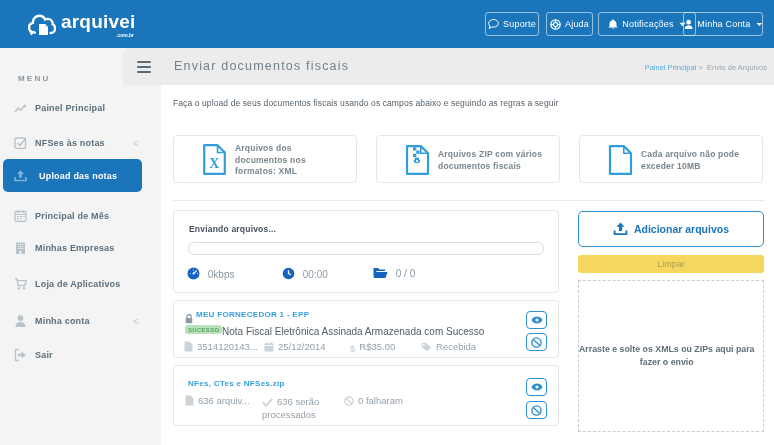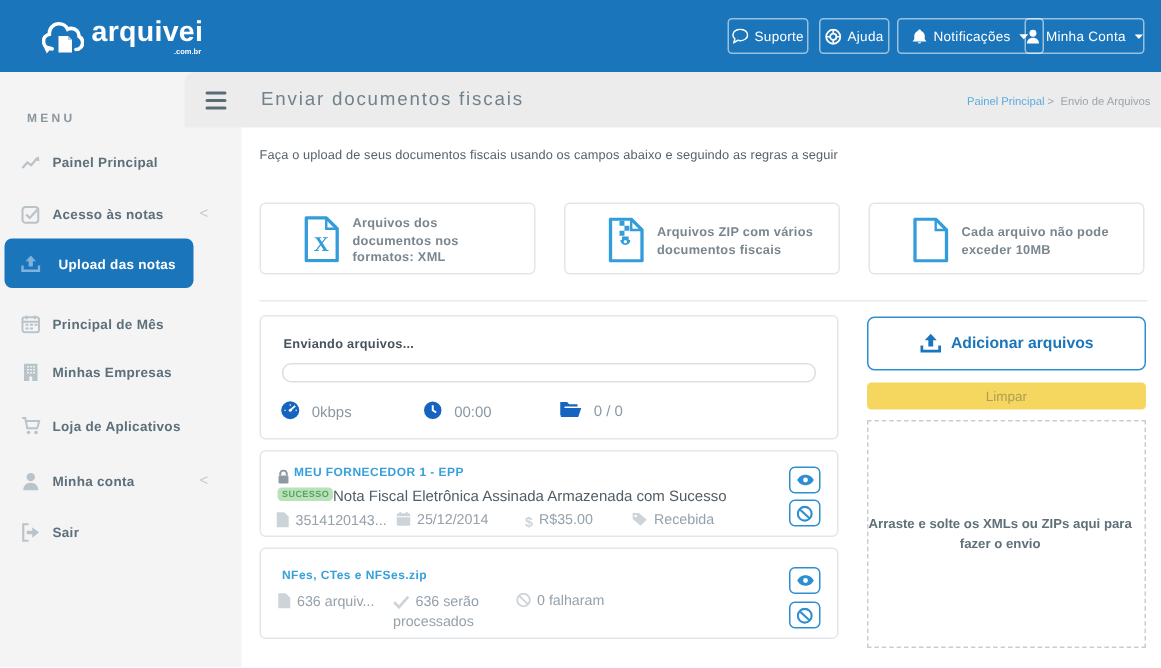--- a/index.html
+++ b/index.html
@@ -19,21 +19,21 @@
   
   #sidebar { left:0; top:48px; width:161px; height:397px; background:#f4f4f4; }
   #menu-label { position:absolute; left:18px; top:60px; font-size:8px; font-weight:700;
                 color:#8b969e; letter-spacing:2.2px;margin-top:14px; }
   .sitem { position:absolute; left:0; width:161px; height:35px; color:#5d6f7b; font-size:9px;
            font-weight:700; letter-spacing:0.2px; }
   .sitem .txt { position:absolute; left:35px; top:50%; transform:translateY(-50%); }
   .sitem .ico { position:absolute; left:14px; top:50%; transform:translateY(-50%); width:13px; height:13px; }
   .sitem .chev { position:absolute; right:22px; top:50%; transform:translateY(-50%); color:#c3cbd1;
                  font-size:10px; font-weight:400;}
-  #sel-item { position:absolute; left:3px; top:159px; width:126px; height:33px; background:#1b75bb;
+  #sel-item { position:absolute; left:3px; top:159px; width:139px; height:33px; background:#1b75bb;
               border-radius:5px; }
   #sel-item .txt { position:absolute; left:36px; top:50%; transform:translateY(-50%); color:#fff;
                    font-size:9px; font-weight:700; letter-spacing:0.2px;}
   #sel-item .ico { position:absolute; left:11px; top:50%; transform:translateY(-50%); width:13px; height:13px;}
 
   
   #chead { left:123px; top:48px; width:651px; height:37px; background:#ececec; border-top-left-radius:7px; z-index:2; }
   #hamb { position:absolute; left:137px; top:61px; width:14px; height:12px; z-index:3; }
   #hamb div { height:2px; background:#5a6b75; margin-bottom:3px; border-radius:1px;}
   #ctitle { position:absolute; z-index:3; left:174px; top:59px; font-size:12.5px; color:#71828c; letter-spacing:1.2px;}
@@ -92,21 +92,21 @@
         <path d="M1 10.5 L4.2 6.8 L6.8 8.6 L11 3.6" fill="none" stroke="#b9c3ca" stroke-width="1.5"></path>
         <path d="M11.8 2.7 L12.3 6 L8.9 5.4 Z" fill="#b9c3ca"></path>
       </svg>
     <span class="txt">Painel Principal</span>
   </div>
   <div class="sitem" style="top:125px">
     <svg class="ico" viewBox="0 0 13 13">
         <rect x="1" y="1.5" width="10.5" height="10.5" rx="2" fill="none" stroke="#b9c3ca" stroke-width="1.4"></rect>
         <path d="M3.5 6.5 L5.8 8.8 L11.5 2.6" fill="none" stroke="#b9c3ca" stroke-width="1.5"></path>
       </svg>
-    <span class="txt">Acesso às notas</span>
+    <span class="txt">NFSes às notas</span>
       <span class="chev">&lt;</span>
   </div>
   <div id="sel-item">
     <svg class="ico" viewBox="0 0 13 13">
         <path d="M6.5 0.8 L10 4.6 L7.9 4.6 L7.9 8.2 L5.1 8.2 L5.1 4.6 L3 4.6 Z" fill="#7fb3dc"></path>
         <path d="M1 7.5 L1 11 L12 11 L12 7.5" fill="none" stroke="#7fb3dc" stroke-width="1.6"></path>
       </svg>
     <span class="txt">Upload das notas</span>
   </div>
   <div class="sitem" style="top:198px">

